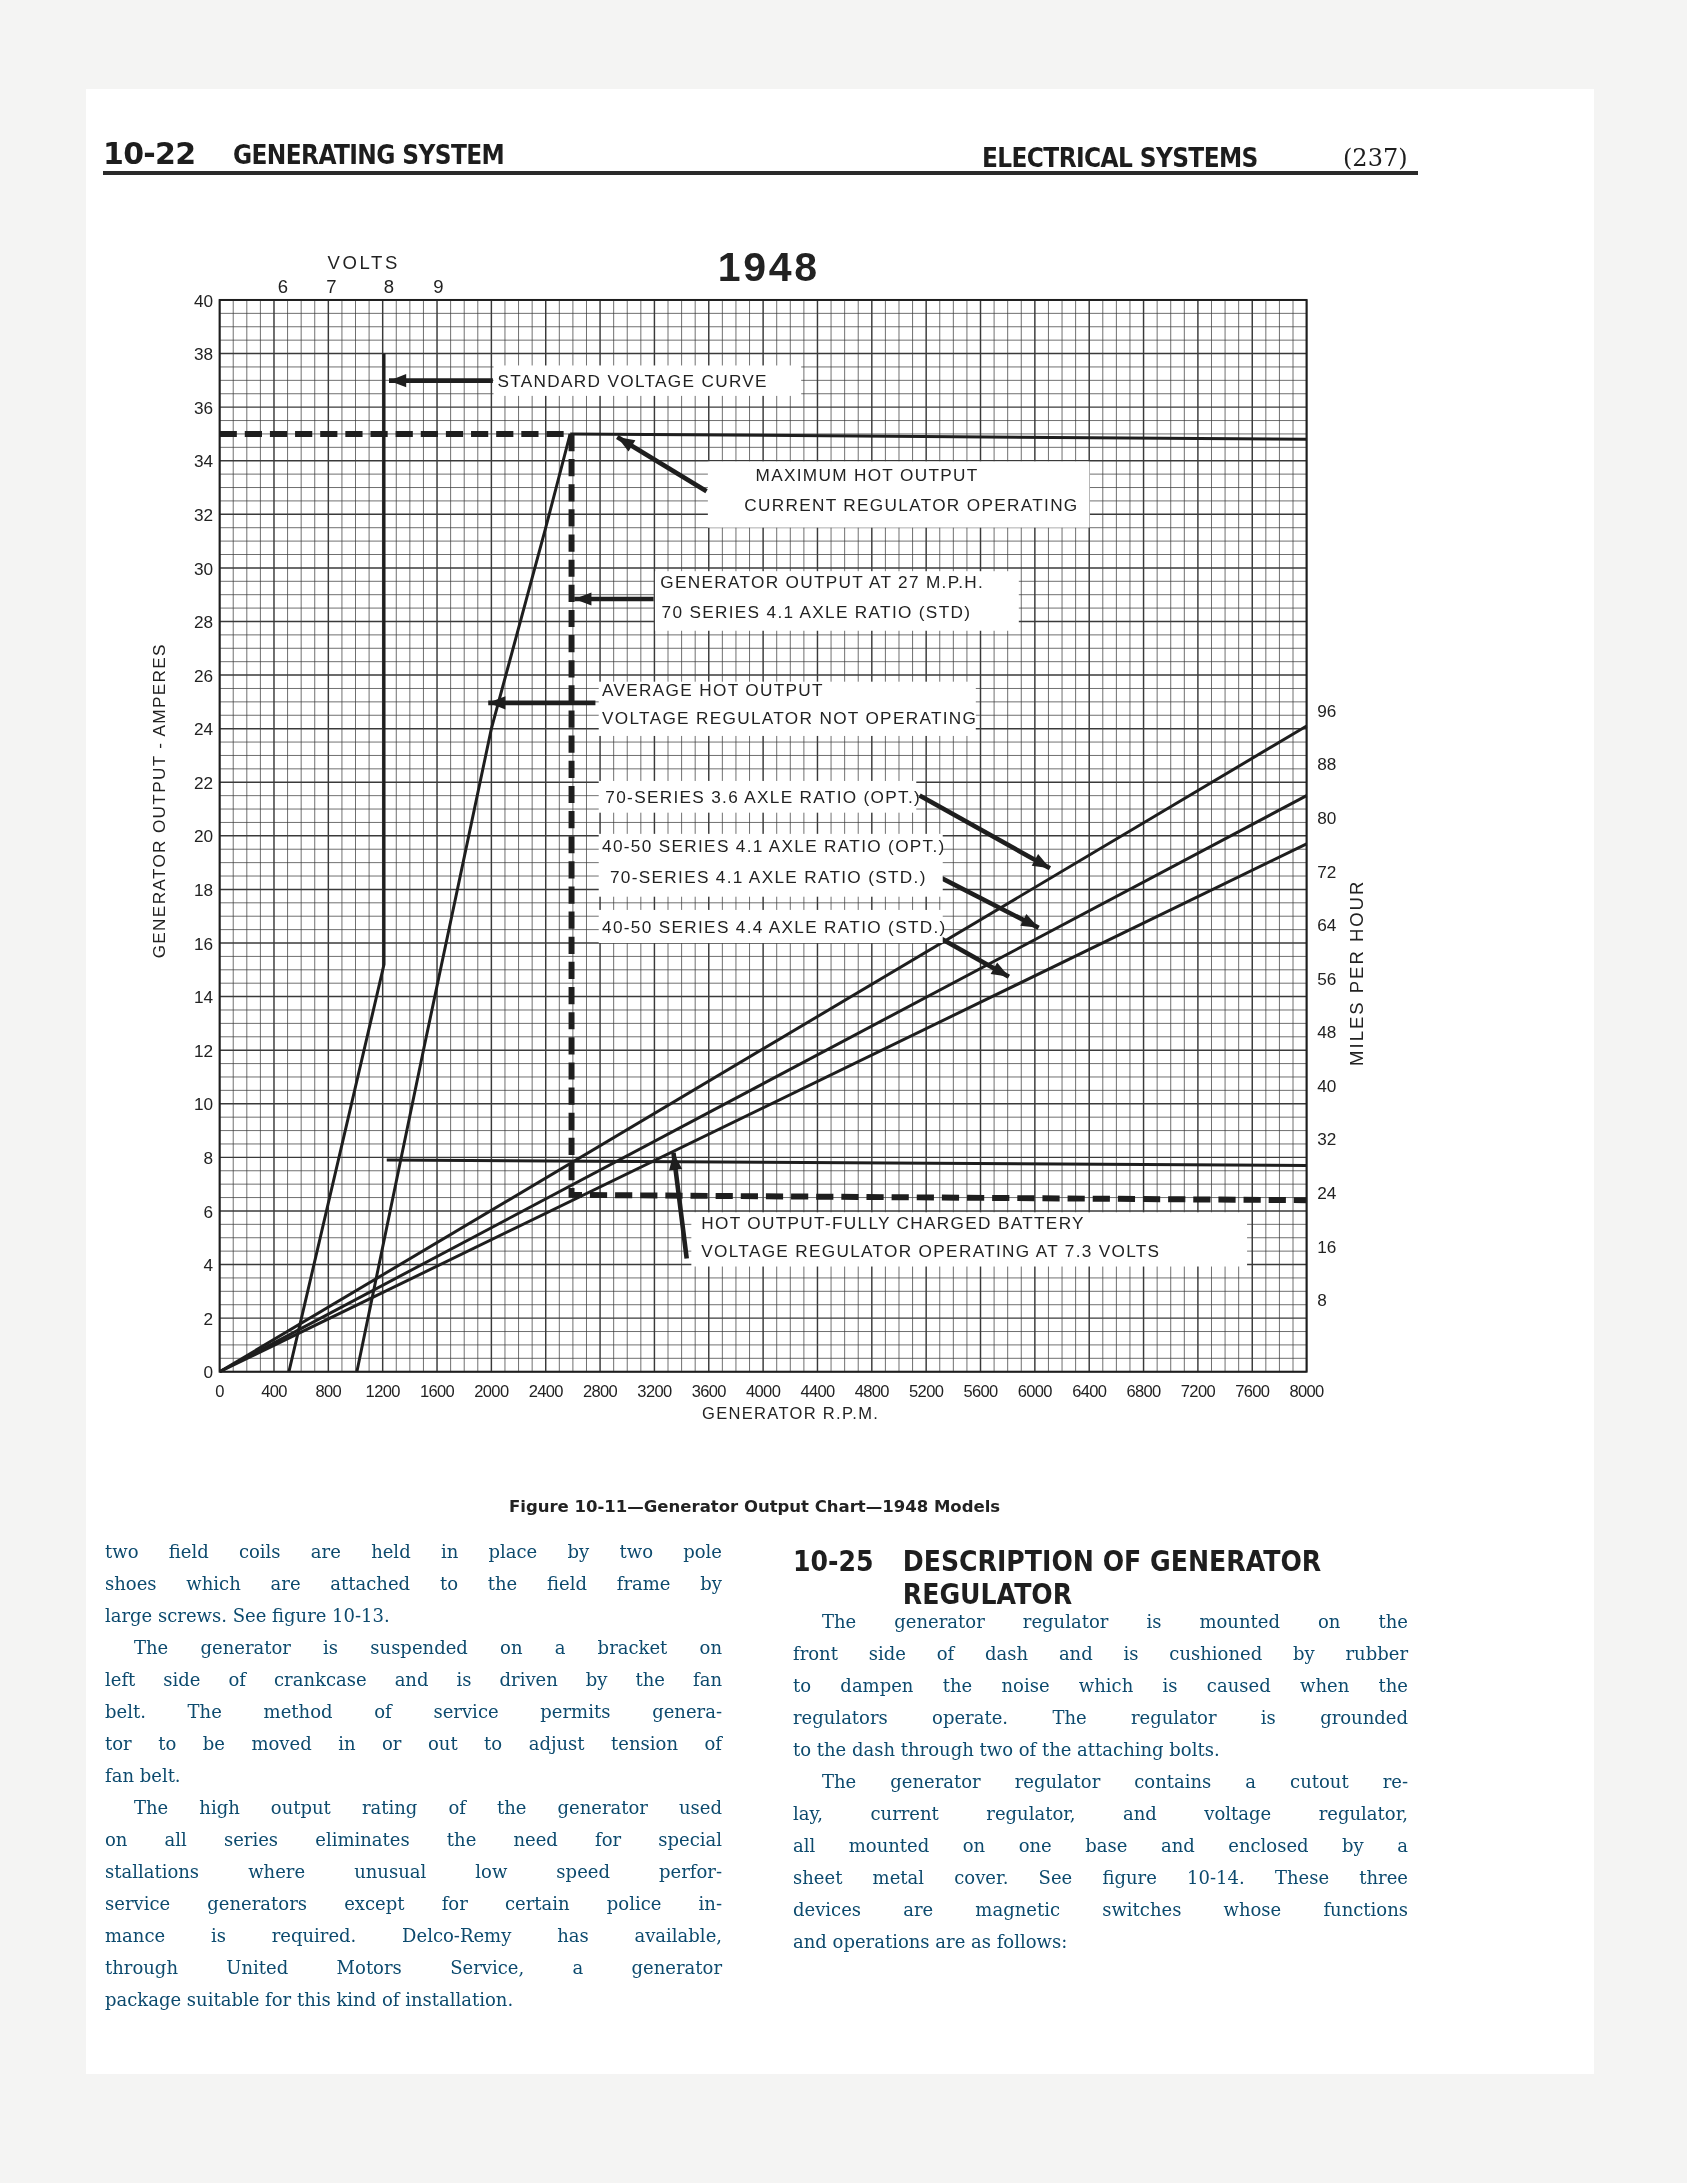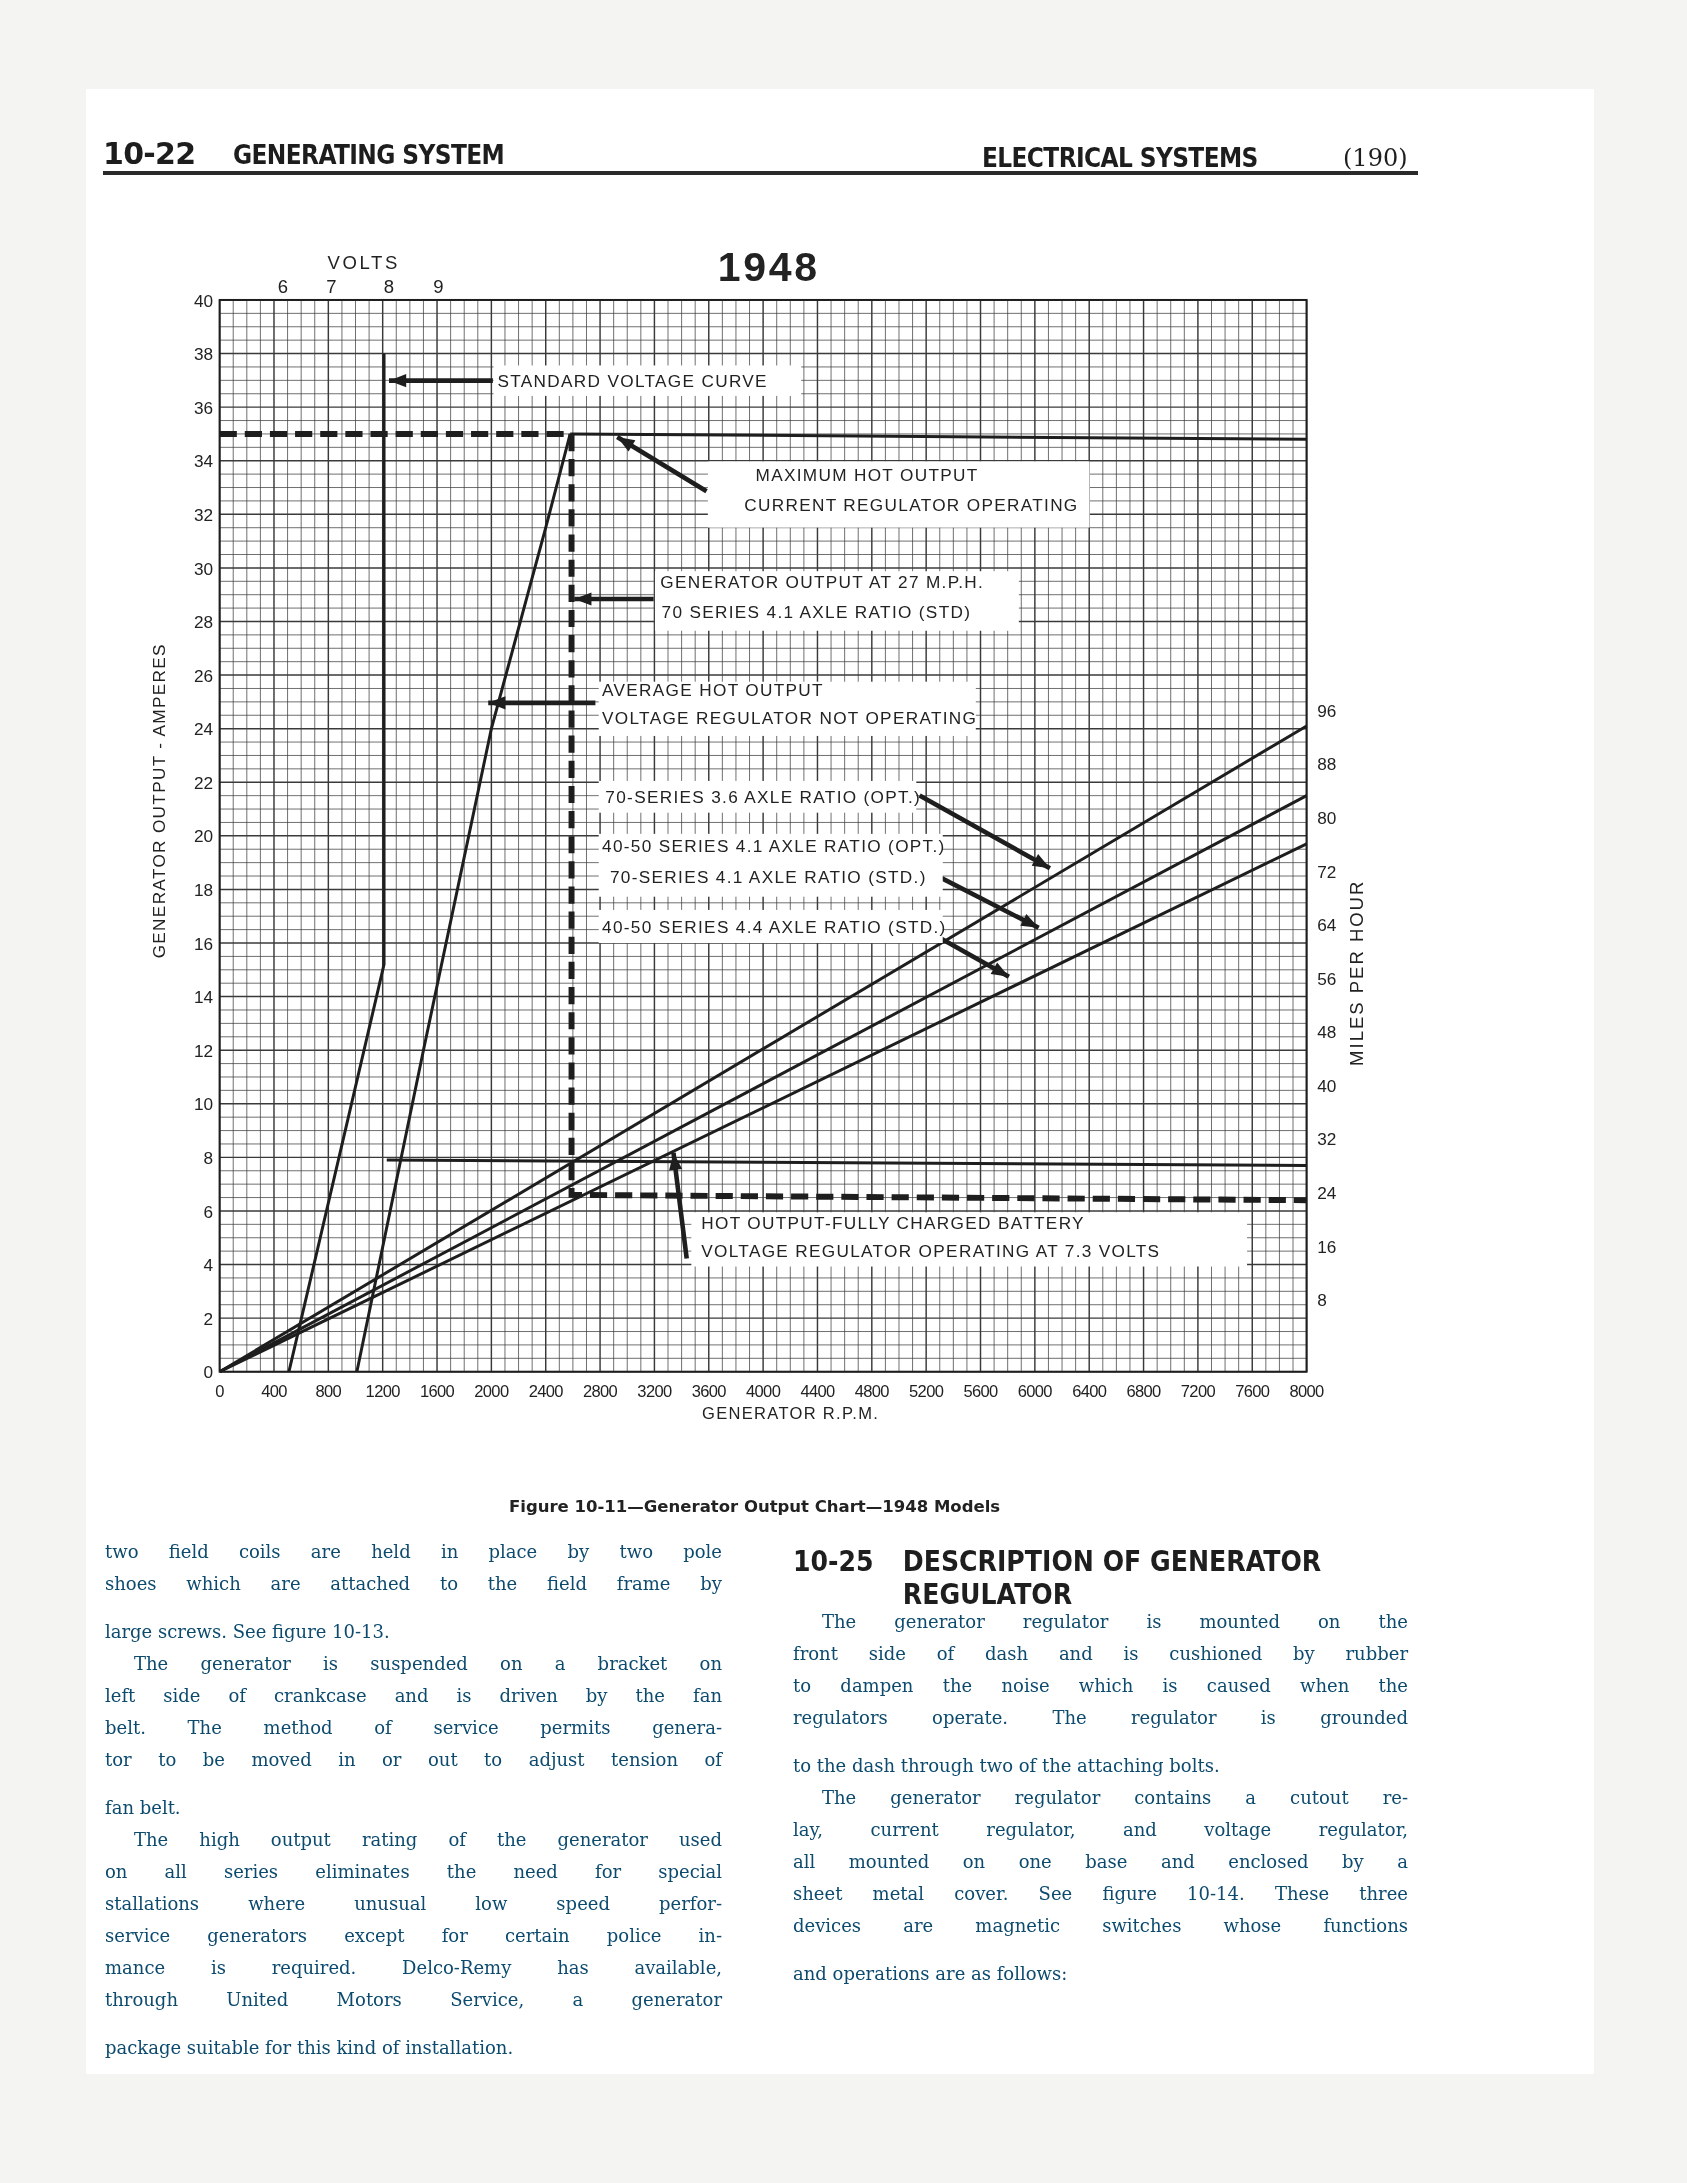--- a/index.html
+++ b/index.html
@@ -15,32 +15,32 @@
   .gl { font-family:"Liberation Sans", sans-serif; fill:#222; }
   .caption { position:absolute; left:509px; top:1497px; font-weight:bold; font-size:16.5px; font-family:"DejaVu Sans", sans-serif; color:#222; }
   .col { position:absolute; font-family:"DejaVu Serif", serif; font-size:18px; line-height:32px; color:#0c4a6e; text-align:justify; }
   .col-left { left:105px; top:1536px; width:617px; }
   .col-right { left:793px; top:1606px; width:615px; }
   .sec-head { position:absolute; left:793px; top:1545px; font-weight:bold; font-size:28px; line-height:33px; font-family:"DejaVu Sans", sans-serif; color:#1e1e1e; transform:scaleX(0.9); transform-origin:left; white-space:nowrap; }
   .sec-head .num { display:inline-block; width:122px; }
   .sec-head .l2 { padding-left:122px; display:block; }
   .col-right .line { display:block; text-align:justify; text-align-last:justify; height:32px; }
   .col-left .line { display:block; text-align:justify; text-align-last:justify; height:32px; }
-  .line.last { text-align-last:left;margin-top:16px; }
+  .line.last { text-align-last:left; }
   .line.ind { padding-left:29px; }
 </style>
 </head>
 <body>
 
 <div class="page"></div>
 
 <div class="hdr hdr-num">10-22</div>
 <div class="hdr hdr-title">GENERATING SYSTEM</div>
 <div class="hdr hdr-right">ELECTRICAL SYSTEMS</div>
-<div class="hdr-page">(190)</div>
+<div class="hdr-page">(237)</div>
 <div class="hdr-rule"></div>
 
 <svg class="chart-svg" width="1687" height="1456" viewBox="0 0 2550 2200">
   <g id="grid">
       <line x1="332" y1="453" x2="332" y2="2073" stroke="#3a3a3a" stroke-width="2.2"></line>
       <line x1="352.5375" y1="453" x2="352.5375" y2="2073" stroke="#3a3a3a" stroke-width="1.1"></line>
       <line x1="373.075" y1="453" x2="373.075" y2="2073" stroke="#3a3a3a" stroke-width="1.1"></line>
       <line x1="393.6125" y1="453" x2="393.6125" y2="2073" stroke="#3a3a3a" stroke-width="1.1"></line>
       <line x1="414.15" y1="453" x2="414.15" y2="2073" stroke="#3a3a3a" stroke-width="2.2"></line>
       <line x1="434.6875" y1="453" x2="434.6875" y2="2073" stroke="#3a3a3a" stroke-width="1.1"></line>

